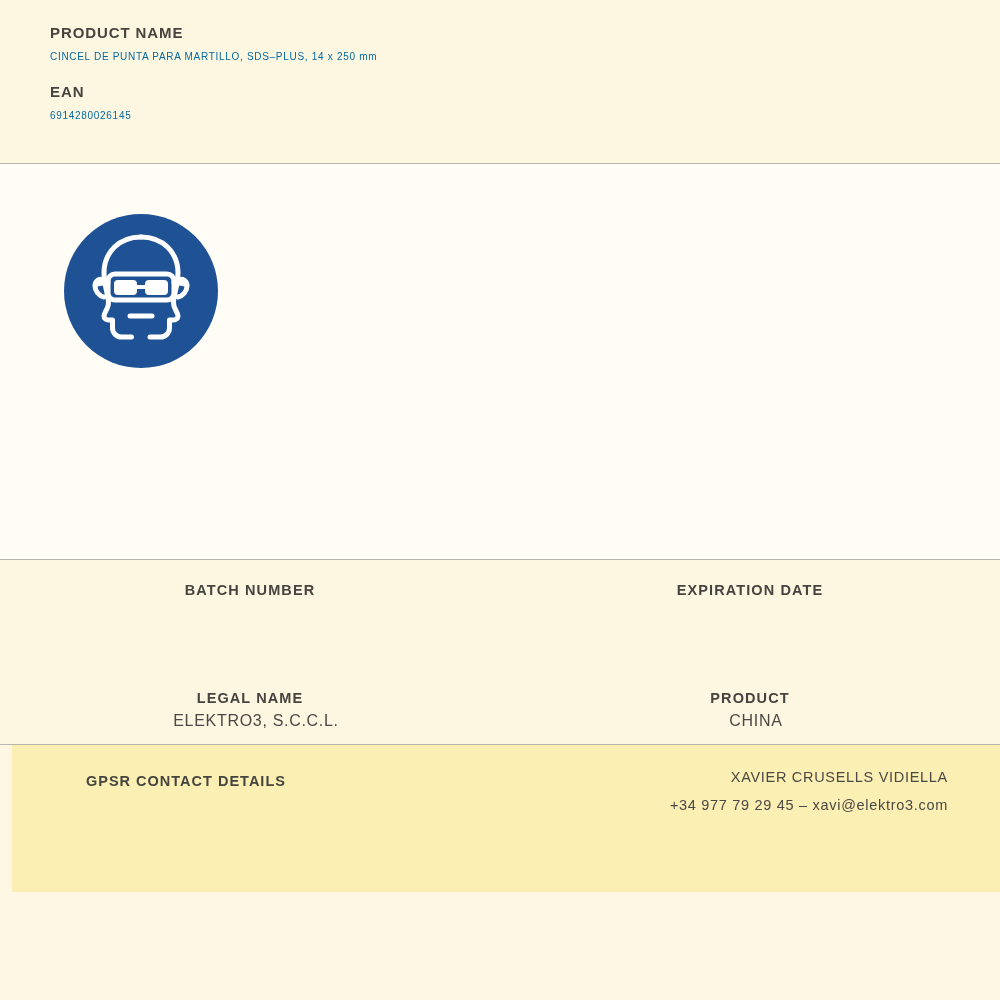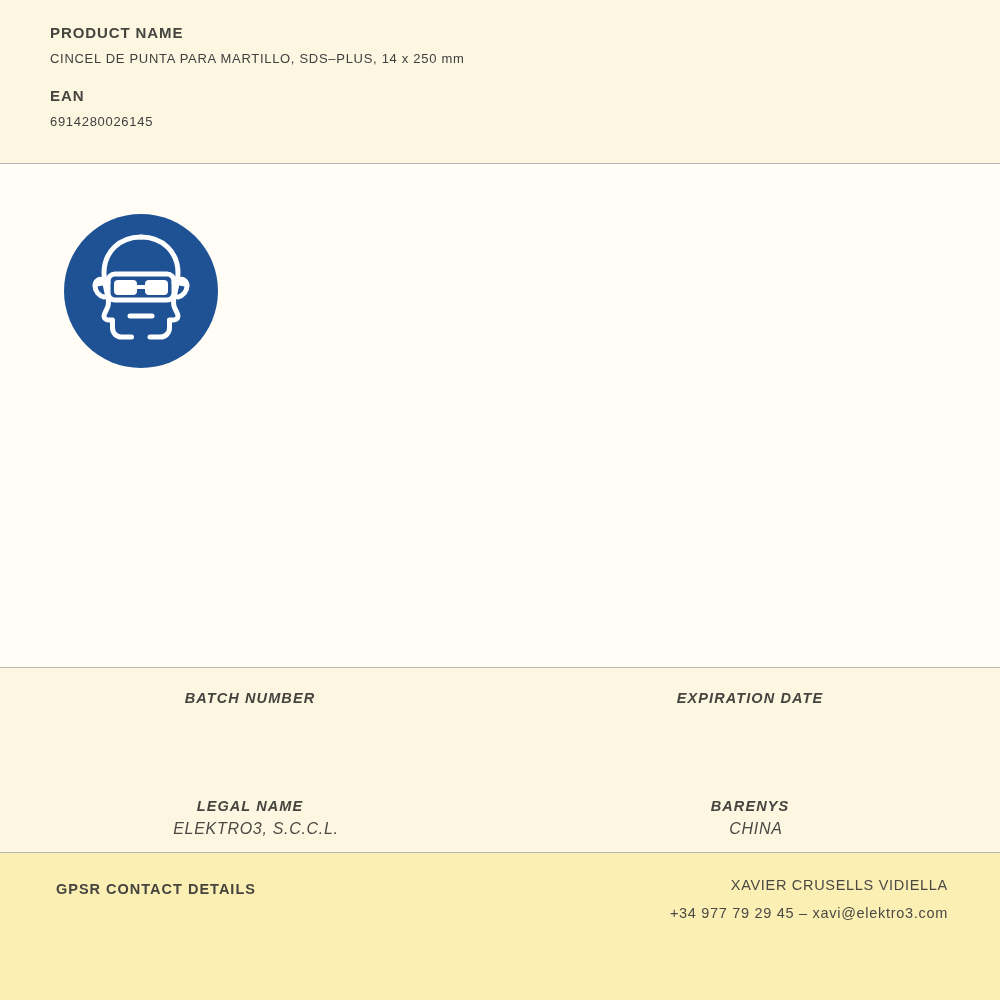--- a/index.html
+++ b/index.html
@@ -10,44 +10,44 @@
     width: 1000px;
     height: 1000px;
     font-family: "Liberation Sans", sans-serif;
     background: #fdf7e3;
     color: #3a3a3a;
     overflow: hidden;
   }
   .sheet {
     position: relative;
     width: 1000px;
-    height: 1000px;
+    height: 892px;
     display: flex;
     flex-direction: column;
     background: #fdf7e3;
   }
 
   
   .top-block {
     background: #fdf6e1;
     padding: 24px 50px 0 50px;
     height: 163px;
     box-sizing: border-box;
   }
   .field-label {
     font-size: 15px;
     font-weight: bold;
     letter-spacing: 0.9px;
     color: #45443f;
     margin: 0 0 10px 0;
   }
   .field-value {
-    font-size: 13px;
+    font-size: 10px;
     letter-spacing: 0.7px;
-    color: #404040;
+    color: #0369a1;
     margin: 0;
   }
   .field-group + .field-group {
     margin-top: 21px;
   }
 
   .divider {
     height: 1px;
     background: #b9b6ad;
     width: 100%;
@@ -70,21 +70,20 @@
     display: block;
   }
 
   
   .meta-block {
     background: #fdf6e1;
     padding: 22px 0 14px 0;
   }
   .meta-row {
     display: flex;
-    font-style: italic;
   }
   .meta-cell {
     flex: 0 0 50%;
     text-align: center;
     box-sizing: border-box;
   }
   .meta-label {
     font-size: 14.5px;
     font-weight: bold;
     letter-spacing: 1.1px;
@@ -98,26 +97,27 @@
     margin: 6px 0 0 12px;
     min-height: 18px;
   }
   .meta-row.second {
     margin-top: 68px;
   }
 
   
   .footer {
     background: #fcefb4;
-    padding: 24px 52px 20px 56px;
+    padding: 24px 52px 20px 74px;
     box-sizing: border-box;
     display: flex;
     justify-content: space-between;
     align-items: flex-start;
     height: 147px;
+    margin-left: 12px;
   }
   .footer-label {
     font-size: 14.5px;
     font-weight: bold;
     letter-spacing: 1px;
     color: #45443f;
     margin-top: 4px;
   }
   .footer-lines {
     text-align: right;
@@ -184,21 +184,21 @@
         <p class="meta-label">EXPIRATION DATE</p>
         <p class="meta-value"></p>
       </div>
     </div>
     <div class="meta-row second">
       <div class="meta-cell">
         <p class="meta-label">LEGAL NAME</p>
         <p class="meta-value">ELEKTRO3, S.C.C.L.</p>
       </div>
       <div class="meta-cell">
-        <p class="meta-label">BARENYS</p>
+        <p class="meta-label">PRODUCT</p>
         <p class="meta-value">CHINA</p>
       </div>
     </div>
   </div>
 
   <div class="divider"></div>
 
   <div class="footer">
     <div class="footer-label">GPSR CONTACT DETAILS</div>
     <div class="footer-lines">

